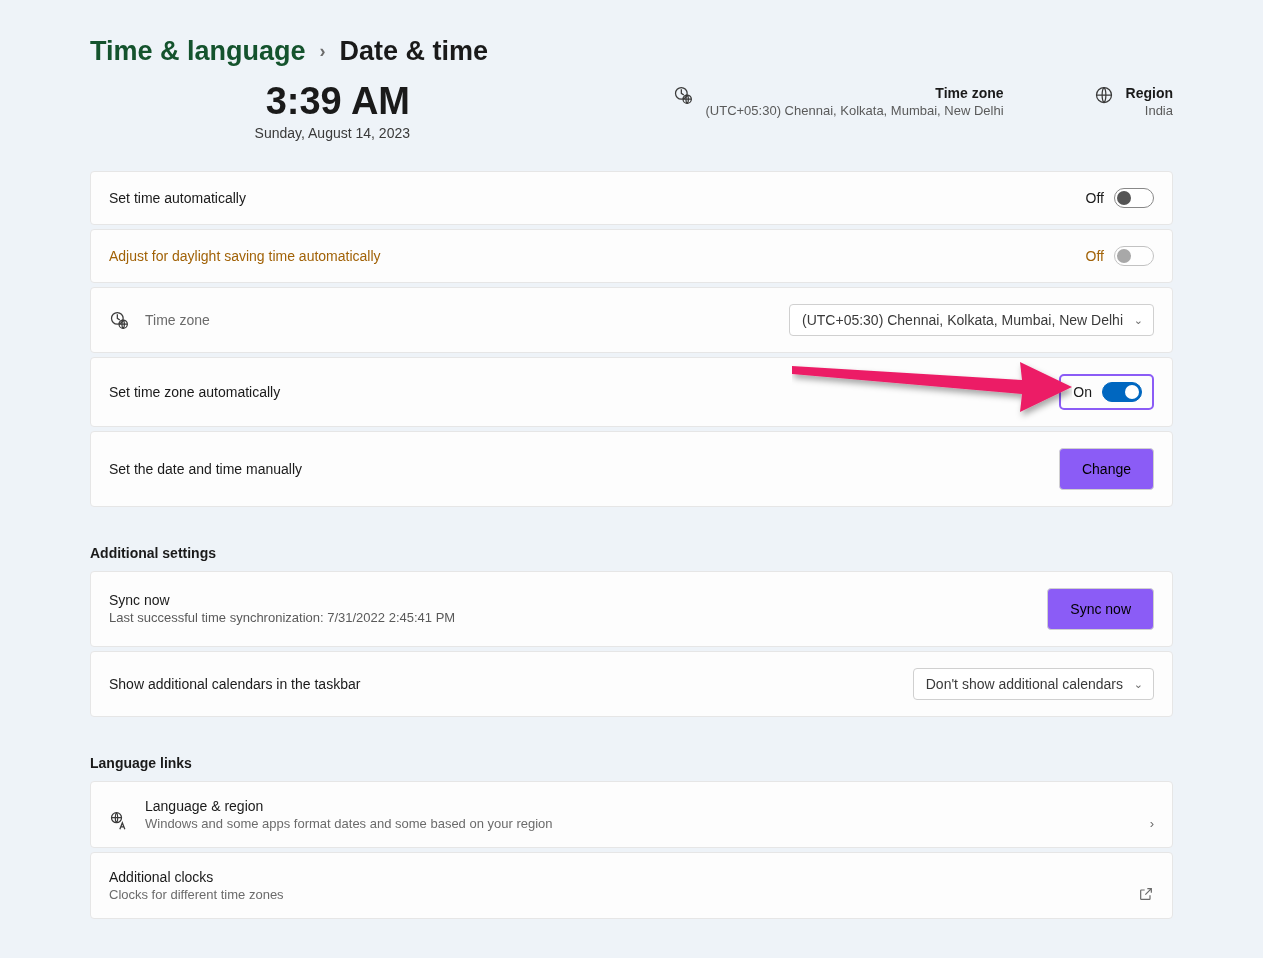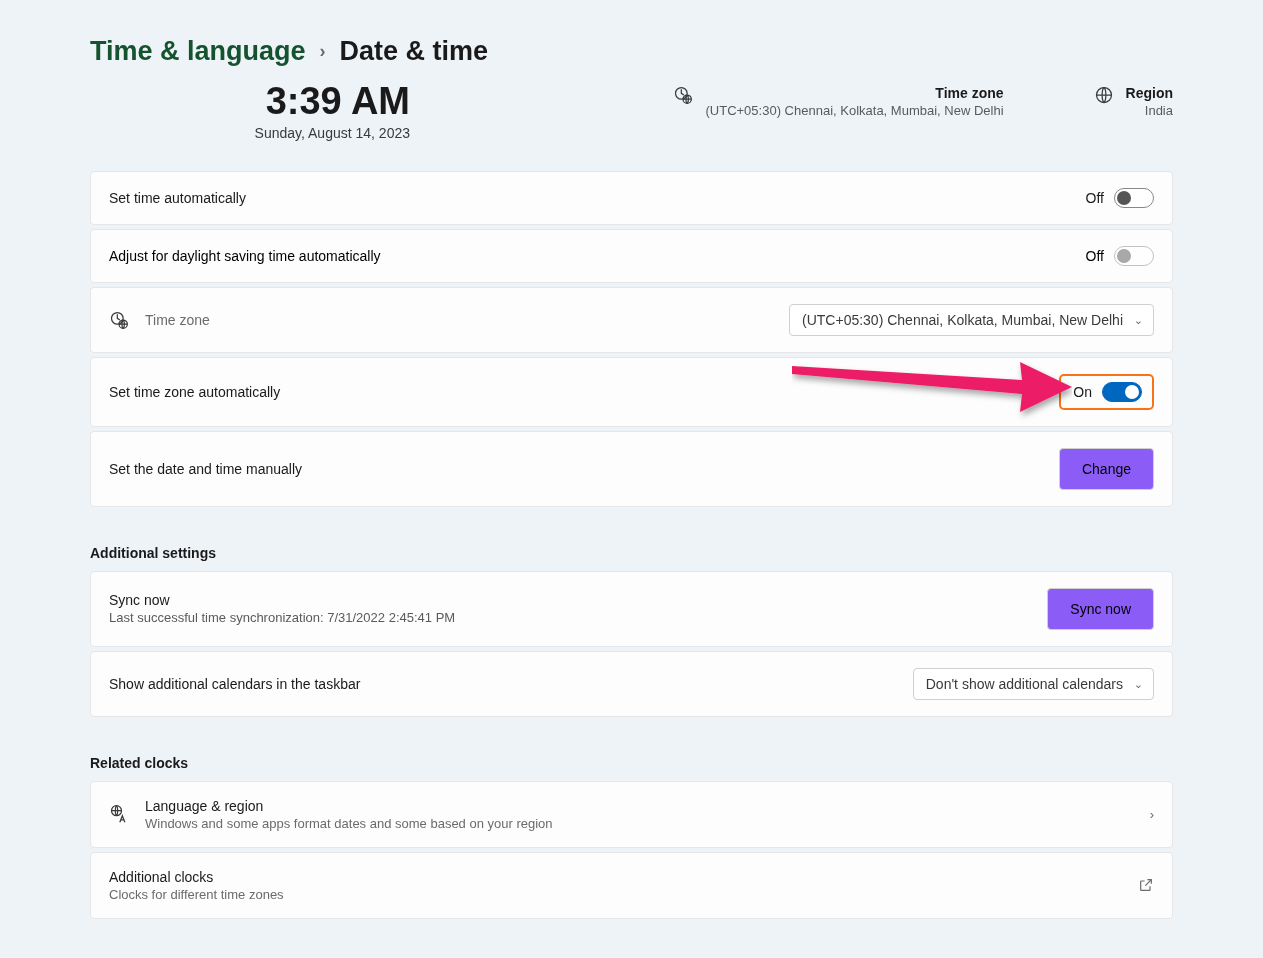--- a/index.html
+++ b/index.html
@@ -14,49 +14,49 @@
   .date-line { font-size: 14px; color: #3a3a3a; margin-top: 2px; }
   .meta-block { display: flex; align-items: flex-start; gap: 12px; margin-top: 4px; }
   .meta-icon { width: 20px; height: 20px; color: #3a3a3a; flex: 0 0 auto; }
   .meta-label { font-size: 14px; font-weight: 600; }
   .meta-value { font-size: 13px; color: #5a5a5a; margin-top: 2px; }
   .spacer { flex: 1; }
   .card {
     background: #fdfdfd; border: 1px solid #e6e6e6; border-radius: 4px;
     padding: 16px 18px; margin-bottom: 4px; display: flex; align-items: center; gap: 16px;
   }
-  .card.disabled { color: #000000; }
+  .card.disabled { color: #a16207; }
   .card-title { font-size: 14px; flex: 1; }
   .card-icon { width: 20px; height: 20px; color: #3a3a3a; flex: 0 0 auto; }
   .toggle-wrap { display: flex; align-items: center; gap: 10px; }
   .toggle-label { font-size: 14px; }
   .toggle {
     width: 40px; height: 20px; border-radius: 10px; background: #fff; border: 1px solid #888;
     position: relative; cursor: pointer;
   }
   .toggle.off .knob { left: 2px; background: #555; }
   .toggle.on { background: #0067c0; border-color: #0067c0; }
   .toggle.on .knob { right: 2px; background: #fff; }
   .toggle.disabled { opacity: 0.5; cursor: default; }
   .knob { position: absolute; top: 2px; width: 14px; height: 14px; border-radius: 50%; }
-  .toggle-highlight { border: 2px solid #f97316; border-radius: 5px; padding: 6px 10px 6px 12px; display: flex; align-items: center; gap: 10px; text-align: center; }
+  .toggle-highlight { border: 2px solid #8b5cf6; border-radius: 5px; padding: 6px 10px 6px 12px; display: flex; align-items: center; gap: 10px; text-align: center; }
   .select-box {
     background: #fff; border: 1px solid #d0d0d0; border-radius: 4px; padding: 7px 30px 7px 12px;
     font-size: 14px; color: #3a3a3a; position: relative; min-width: 180px; cursor: pointer;
   }
   .select-box .chev { position: absolute; right: 10px; top: 50%; transform: translateY(-50%); color: #6b6b6b; font-size: 11px; }
   .section-heading { font-size: 14px; font-weight: 600; margin: 38px 0 10px 0; }
   .btn {
     background: #8b5cf6; border: 1px solid #d0d0d0; border-radius: 4px; padding: 12px 22px;
     font-size: 14px; cursor: pointer;
   }
   .sync-card-text { flex: 1; }
   .sync-title { font-size: 14px; }
   .sync-sub { font-size: 13px; color: #5a5a5a; margin-top: 2px; }
-  .link-card { cursor: pointer; }
+  .link-card { cursor: pointer; align-items: flex-end; }
   .link-title { font-size: 14px; }
   .link-sub { font-size: 13px; color: #6b6b6b; margin-top: 2px; }
   .nav-chevron { color: #6b6b6b; font-size: 13px; }
   .external-icon { width: 16px; height: 16px; color: #6b6b6b; }
   .arrow-annotation { position: absolute; pointer-events: none; }
 </style>
 </head>
 <body>
 
 <div class="breadcrumb">
@@ -163,21 +163,21 @@
 </div>
 
 <div class="card">
   <div class="card-title">Show additional calendars in the taskbar</div>
   <div class="select-box">
     <span>Don't show additional calendars</span>
     <span class="chev">⌄</span>
   </div>
 </div>
 
-<div class="section-heading">Related clocks</div>
+<div class="section-heading">Language links</div>
 
 <div class="card link-card">
   <svg class="card-icon" viewBox="0 0 24 24" fill="none" stroke="currentColor" stroke-width="1.5">
       <circle cx="9" cy="8" r="6"></circle>
       <path d="M3 8h12M9 2c-2 2-2 10 0 12M9 2c2 2 2 10 0 12"></path>
       <path d="M13 22l3-8 3 8M14 19h4"></path>
     </svg>
   <div style="flex:1;">
     <div class="link-title">Language &amp; region</div>
     <div class="link-sub">Windows and some apps format dates and some based on your region</div>

